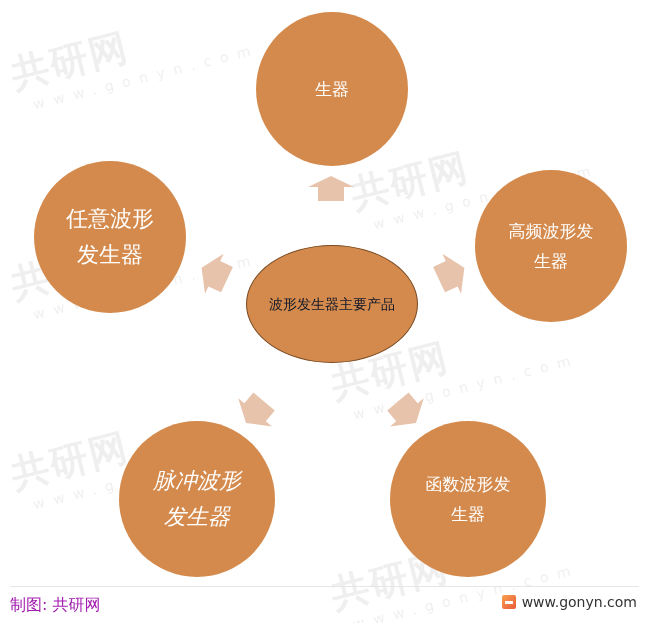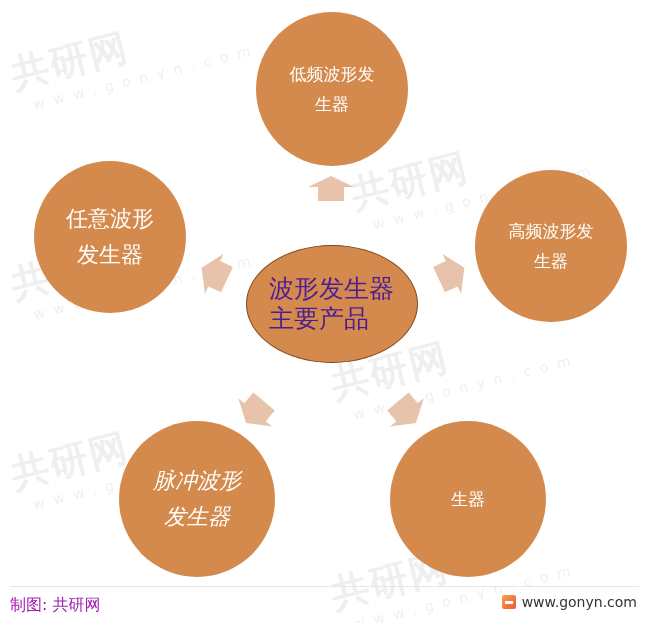--- a/index.html
+++ b/index.html
@@ -8,21 +8,21 @@
   .wm { position:absolute; color:#eeeeee; font-weight:bold; transform:rotate(-14deg);
         font-size:38px; letter-spacing:2px; white-space:nowrap; opacity:0.9; }
   .wm small { display:block; font-size:14px; letter-spacing:9px; font-weight:normal; margin-left:14px; }
   .node { position:absolute; border-radius:50%; background:#D48A4C;
           display:flex; align-items:center; justify-content:center; text-align:center;
           color:#ffffff; box-sizing:border-box; }
   .node span { display:block; }
   .center { position:absolute; left:246px; top:245px; width:172px; height:118px; border-radius:50%;
             background:#D48A4C; border:1.5px solid #7a4a22; box-sizing:border-box;
             display:flex; align-items:center; justify-content:center; text-align:left;
-            color:#4c1d95; font-size:25px; line-height:30px; padding:0 22px; }
+            color:#0f172a; font-size:14px; line-height:30px; padding:0 22px; }
   svg.arrows { position:absolute; left:0; top:0; }
   .footer-line { position:absolute; left:10px; right:10px; top:586px; height:1px; background:#e6e6e6; }
   .source { position:absolute; left:10px; top:595px; font-size:16px; color:#a21caf; }
   .site { position:absolute; right:12px; top:594px; font-size:14px; color:#333333; display:flex; align-items:center; gap:6px; }
   .logo { width:14px; height:14px; border-radius:2px; background:linear-gradient(135deg,#f7a14a,#ea5a3c); position:relative; }
   .logo:after { content:""; position:absolute; left:3px; top:6px; width:8px; height:3px; background:#fff; }
 </style>
 </head>
 <body>
 
@@ -41,34 +41,34 @@
 
   <polygon fill="#E8C3AC" transform="rotate(65 449 275)" points="435,286 435,272 427,272 449,258 471,272 463,272 463,286"></polygon>
 
   <polygon fill="#E8C3AC" transform="rotate(-140 257 410)" points="243,421 243,407 235,407 257,393 279,407 271,407 271,421"></polygon>
 
   <polygon fill="#E8C3AC" transform="rotate(140 405 410)" points="391,421 391,407 383,407 405,393 427,407 419,407 419,421"></polygon>
 </svg>
 
 <div class="node" style="left:256px;top:12px;width:152px;height:154px;font-size:17px;line-height:30px;">
   <div>
-      <span>低频波形发</span>
       <span>生器</span>
     </div>
 </div>
 
 <div class="node" style="left:475px;top:170px;width:152px;height:152px;font-size:17px;line-height:30px;">
   <div>
       <span>高频波形发</span>
       <span>生器</span>
     </div>
 </div>
 
 <div class="node" style="left:390px;top:421px;width:156px;height:156px;font-size:17px;line-height:30px;">
   <div>
+      <span>函数波形发</span>
       <span>生器</span>
     </div>
 </div>
 
 <div class="node" style="left:119px;top:421px;width:156px;height:156px;font-size:22px;line-height:36px;font-style:italic;">
   <div>
       <span>脉冲波形</span>
       <span>发生器</span>
     </div>
 </div>

